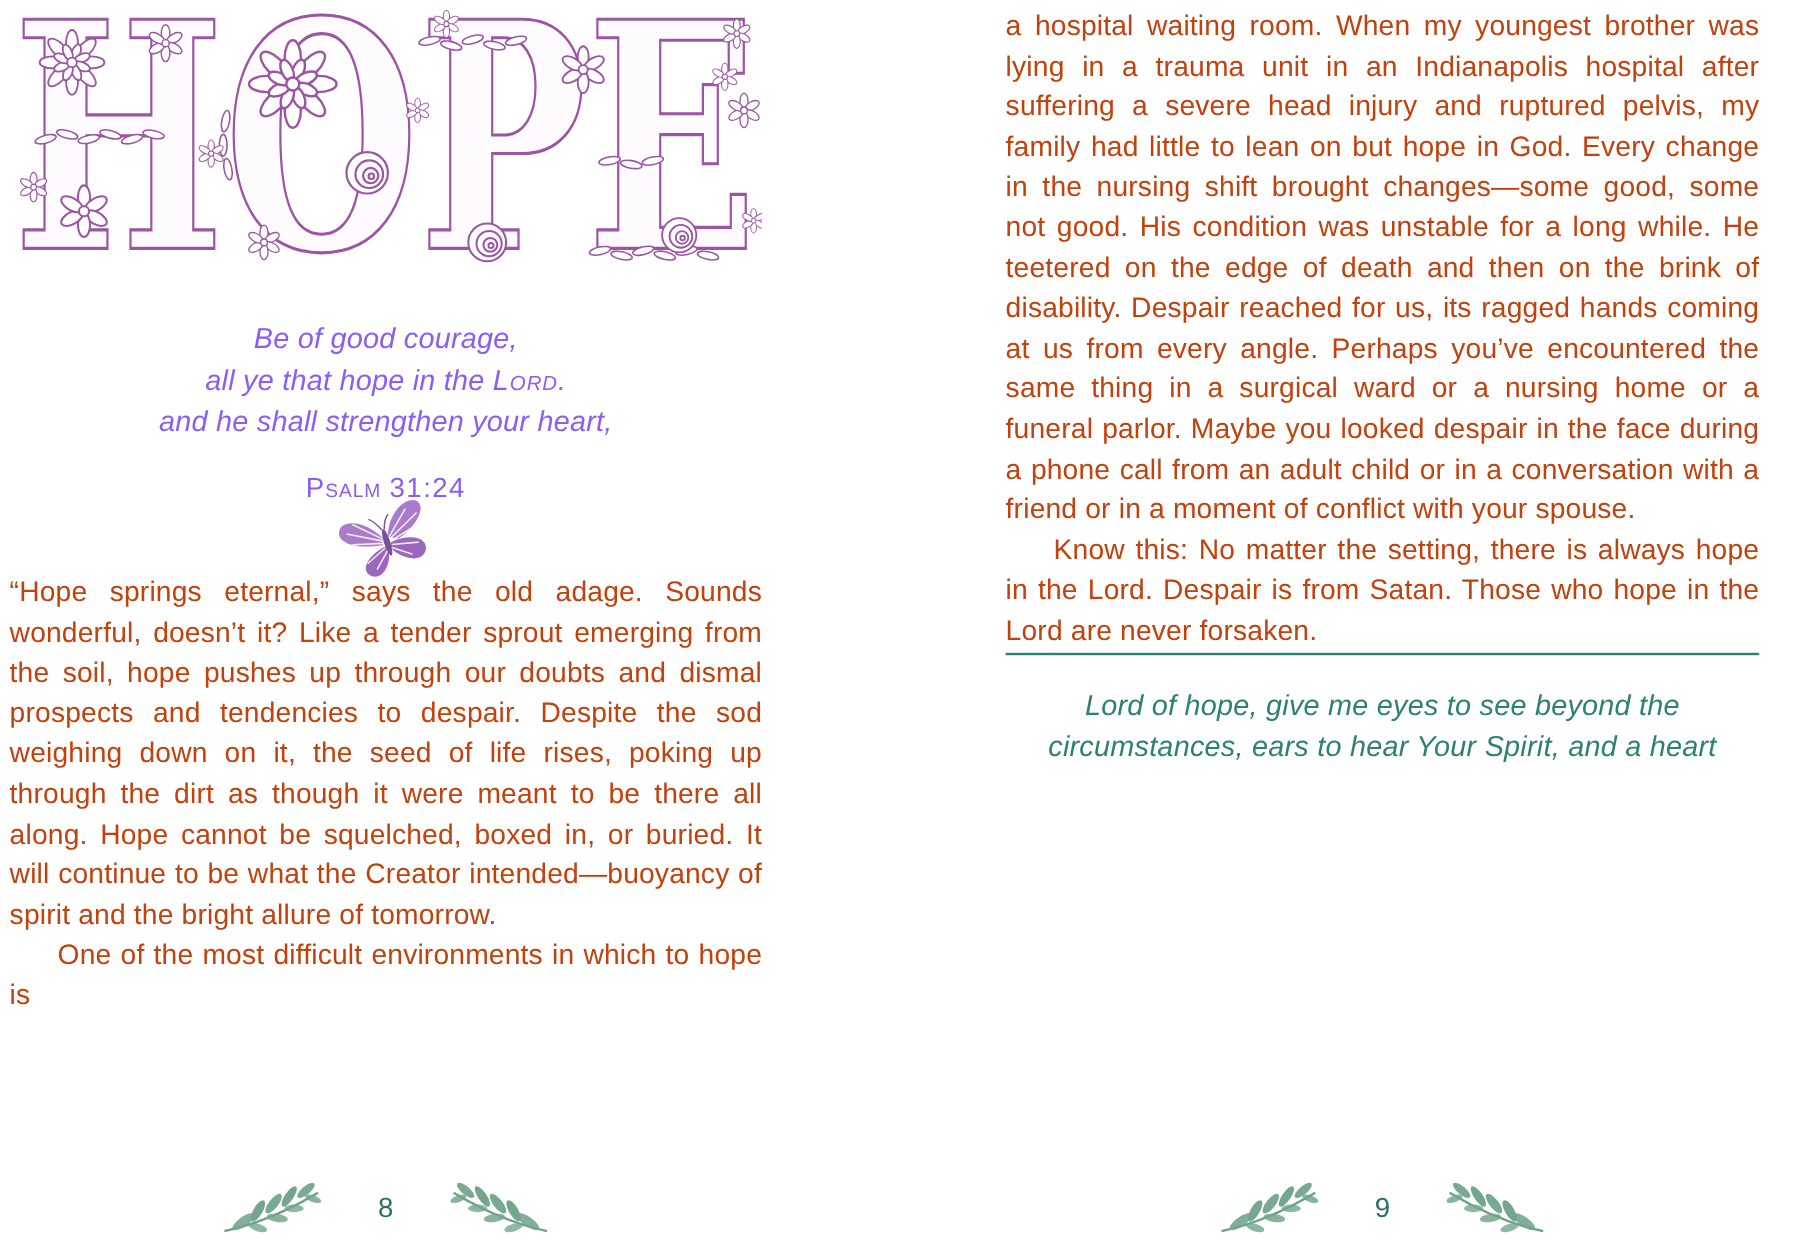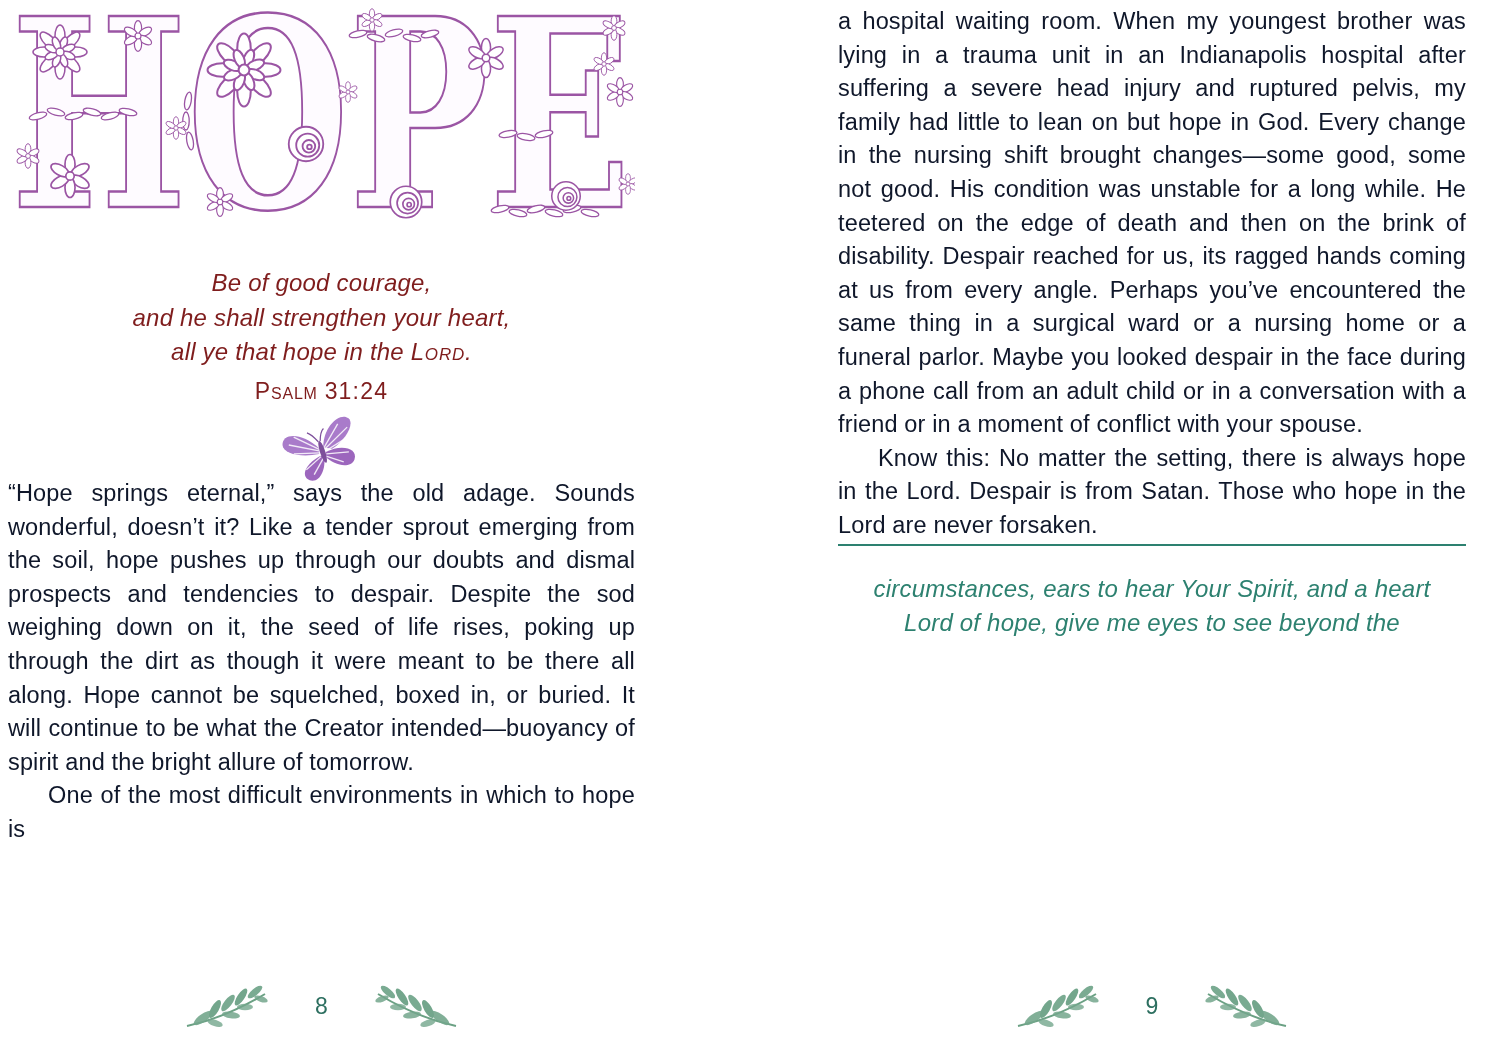--- a/index.html
+++ b/index.html
@@ -8,32 +8,32 @@
     font-family:"Liberation Sans", sans-serif;
   }
   .page{position:absolute;top:0;height:100%;}
   #pageL{left:8px;width:627px;}
   #pageR{left:838px;width:628px;}
 
   .title-art{position:absolute;top:6px;left:0;width:627px;height:222px;}
 
   .verse{
     position:absolute;top:266px;left:0;width:100%;text-align:center;
-    color:#7f1d1d;font-size:24px;line-height:34.5px;font-style:italic;font-weight:400;
+    color:#8b5cf6;font-size:24px;line-height:34.5px;font-style:italic;font-weight:400;
     letter-spacing:0.2px;
   }
-  .vref{font-style:normal;font-size:23px;margin-top:4px;letter-spacing:1.2px;}
+  .vref{font-style:normal;font-size:23px;margin-top:19px;letter-spacing:1.2px;}
   .smallcaps{font-variant:small-caps;letter-spacing:0.8px;}
   .vref .num{margin-left:0.3em;}
 
   .butterfly{position:absolute;top:416px;left:50%;transform:translateX(-50%);width:86px;height:68px;}
 
   .bodytext{
     position:absolute;left:0;width:100%;
-    color:#0f172a;font-size:23.5px;line-height:33.6px;text-align:justify;
+    color:#c2410c;font-size:23.5px;line-height:33.6px;text-align:justify;
     font-weight:300;letter-spacing:0.15px;
   }
   #pageL .bodytext{top:477px;}
   #pageR .bodytext{top:5px;}
   .bodytext p{margin:0;}
   .bodytext p.ind{text-indent:40px;}
 
   .divider{position:absolute;top:544px;left:0;width:100%;height:2px;background:#2d8170;}
 
   .prayer{
@@ -142,22 +142,22 @@
           <use href="#fl6" transform="translate(596 58) scale(0.55)"></use>
           <use href="#rose" transform="translate(558 190) scale(0.95)"></use>
           <use href="#fl6" transform="translate(620 178) scale(0.5)"></use>
           <use href="#fl6" transform="translate(606 22) scale(0.6)"></use>
         </g>
       </svg>
     </div>
 
     <div class="verse">
       <div class="vline">Be of good courage,</div>
+      <div class="vline"><span>all ye that hope in the </span><span class="smallcaps">Lord</span><span>.</span></div>
       <div class="vline">and he shall strengthen your heart,</div>
-      <div class="vline"><span>all ye that hope in the </span><span class="smallcaps">Lord</span><span>.</span></div>
       <div class="vref"><span class="smallcaps">Psalm</span><span class="num">31:24</span></div>
     </div>
 
     <div class="butterfly">
       <svg width="86" height="68" viewBox="0 0 86 68">
         <g transform="rotate(-18 43 34)">
           <path d="M45 32 C51 12 72 3 78 12 C82 19 70 31 53 36 Z" fill="#a97bca"></path>
           <path d="M46 37 C63 34 78 43 71 53 C64 61 50 53 44 41 Z" fill="#9c66bd"></path>
           <path d="M41 32 C29 10 10 6 7 17 C5 26 21 35 39 37 Z" fill="#a97bca"></path>
           <path d="M40 39 C26 41 13 51 22 59 C31 65 41 53 43 41 Z" fill="#9c66bd"></path>
@@ -220,22 +220,22 @@
   <section class="page" id="pageR">
 
     <div class="bodytext">
       <p>a hospital waiting room. When my youngest brother was lying in a trauma unit in an Indianapolis hospital after suffering a severe head injury and ruptured pelvis, my family had little to lean on but hope in God. Every change in the nursing shift brought changes—some good, some not good. His condition was unstable for a long while. He teetered on the edge of death and then on the brink of disability. Despair reached for us, its ragged hands coming at us from every angle. Perhaps you’ve encountered the same thing in a surgical ward or a nursing home or a funeral parlor. Maybe you looked despair in the face during a phone call from an adult child or in a conversation with a friend or in a moment of conflict with your spouse.</p>
       <p class="ind">Know this: No matter the setting, there is always hope in the Lord. Despair is from Satan. Those who hope in the Lord are never forsaken.</p>
     </div>
 
     <div class="divider"></div>
 
     <div class="prayer">
+      <div class="pline">Lord of hope, give me eyes to see beyond the</div>
       <div class="pline">circumstances, ears to hear Your Spirit, and a heart</div>
-      <div class="pline">Lord of hope, give me eyes to see beyond the</div>
     </div>
 
     <div class="pagefoot">
       <svg class="sprig" viewBox="0 0 86 48">
         <path d="M4 44 Q42 36 82 12" stroke="#6ba184" stroke-width="2" fill="none"></path>
         <g fill="#73a68c">
           <ellipse cx="0" cy="0" rx="11" ry="4" transform="translate(20 36) rotate(-35)" opacity="0.9"></ellipse>
           <ellipse cx="0" cy="0" rx="10" ry="3.8" transform="translate(32 27) rotate(-60)"></ellipse>
           <ellipse cx="0" cy="0" rx="8" ry="3.2" transform="translate(32 41) rotate(18)" opacity="0.8"></ellipse>
           <ellipse cx="0" cy="0" rx="10" ry="3.8" transform="translate(45 21) rotate(-52)" opacity="0.95"></ellipse>

